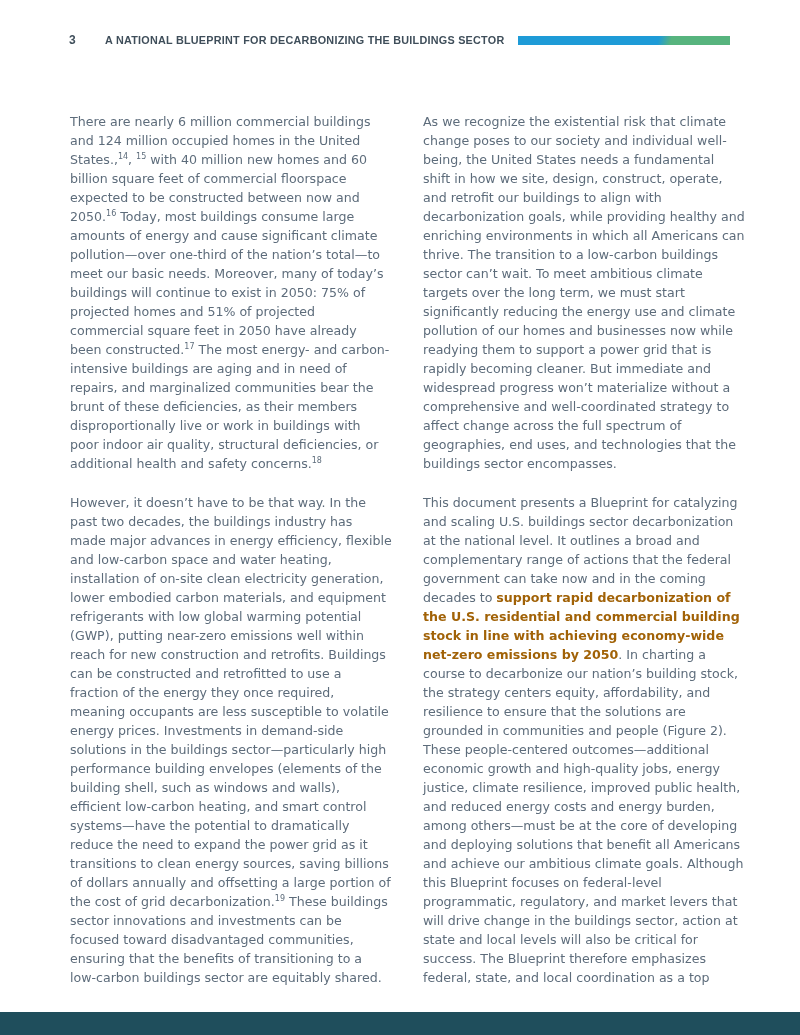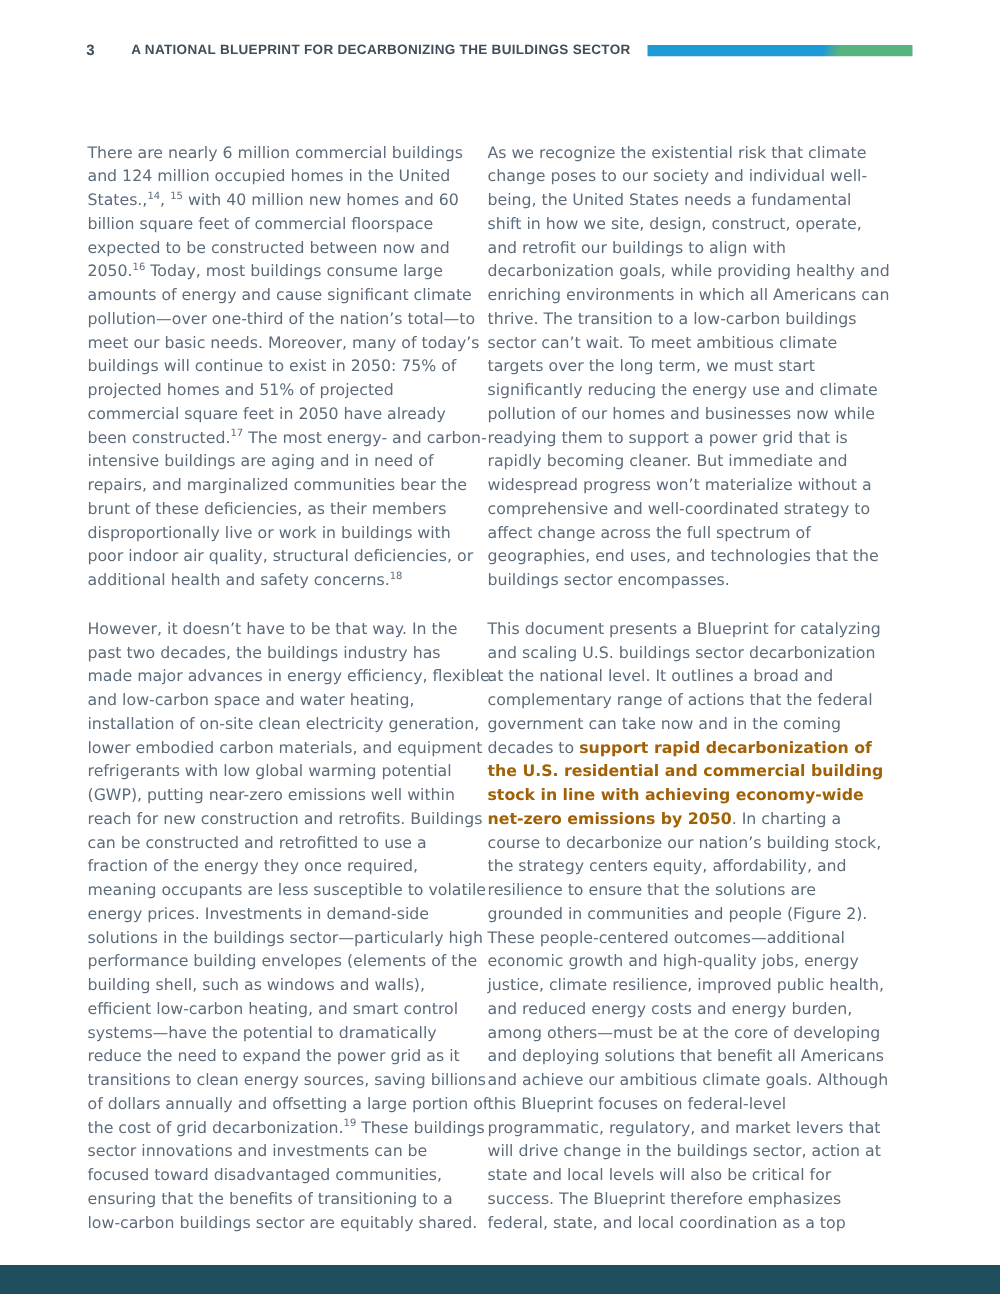--- a/index.html
+++ b/index.html
@@ -50,21 +50,21 @@
     position: absolute;
     top: 112px;
     left: 70px;
     width: 662px;
   }
   .col {
     position: absolute;
     top: 0;
   }
   .col-left  { left: 0;     width: 322px; }
-  .col-right { left: 320px; width: 322px; }
+  .col-right { left: 353px; width: 322px; }
   .col p {
     margin: 0 0 20px 0;
     font-size: 12.6px;
     line-height: 19px;
     color: #5d6c7b;
     text-align: left;
   }
   .seg-sup {
     font-size: 8px;
     vertical-align: 5px;

